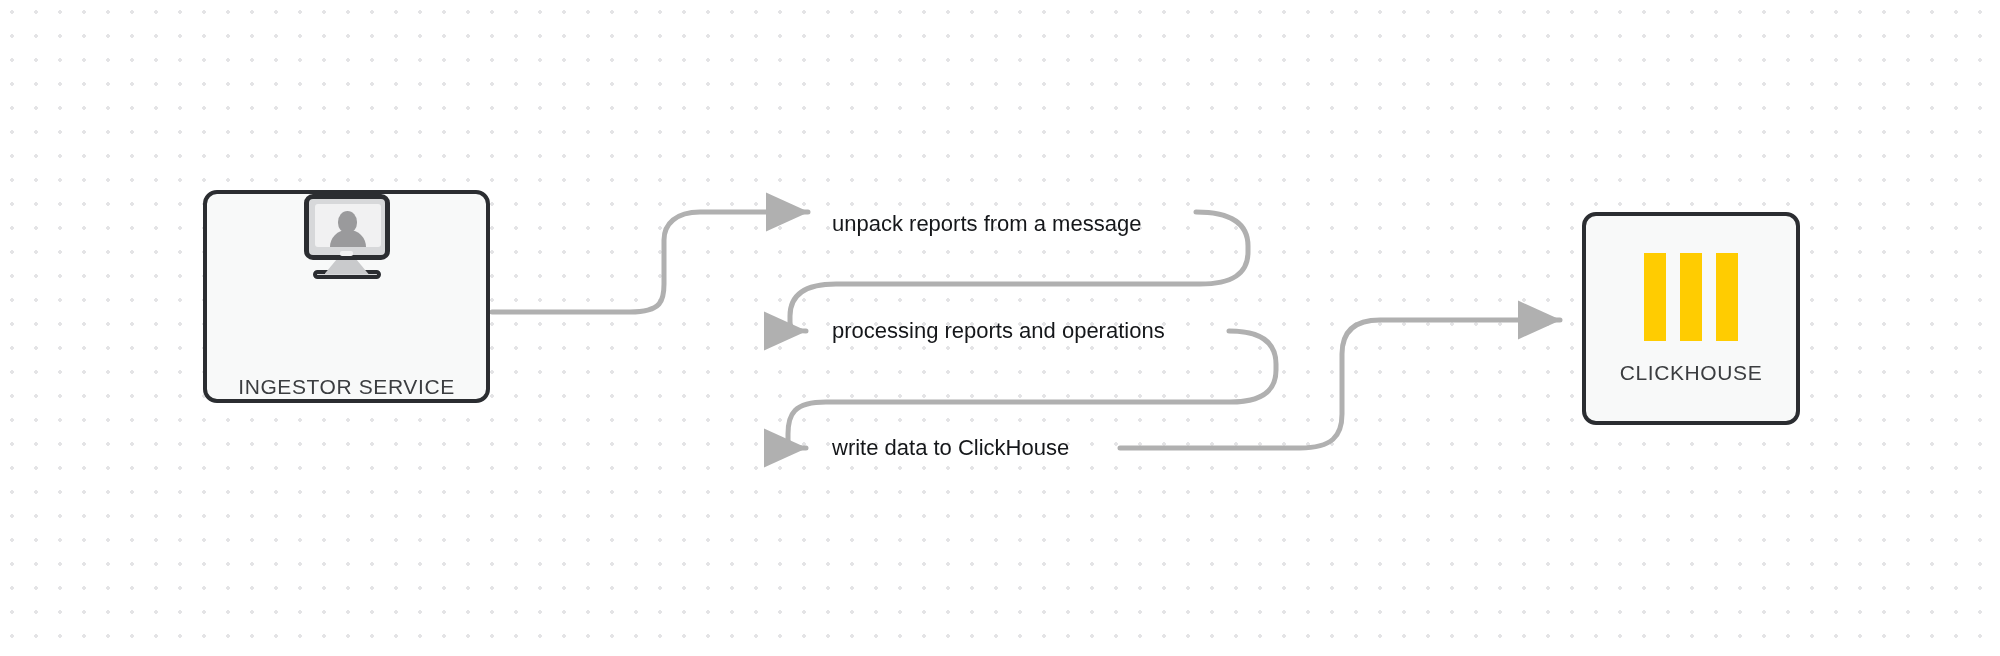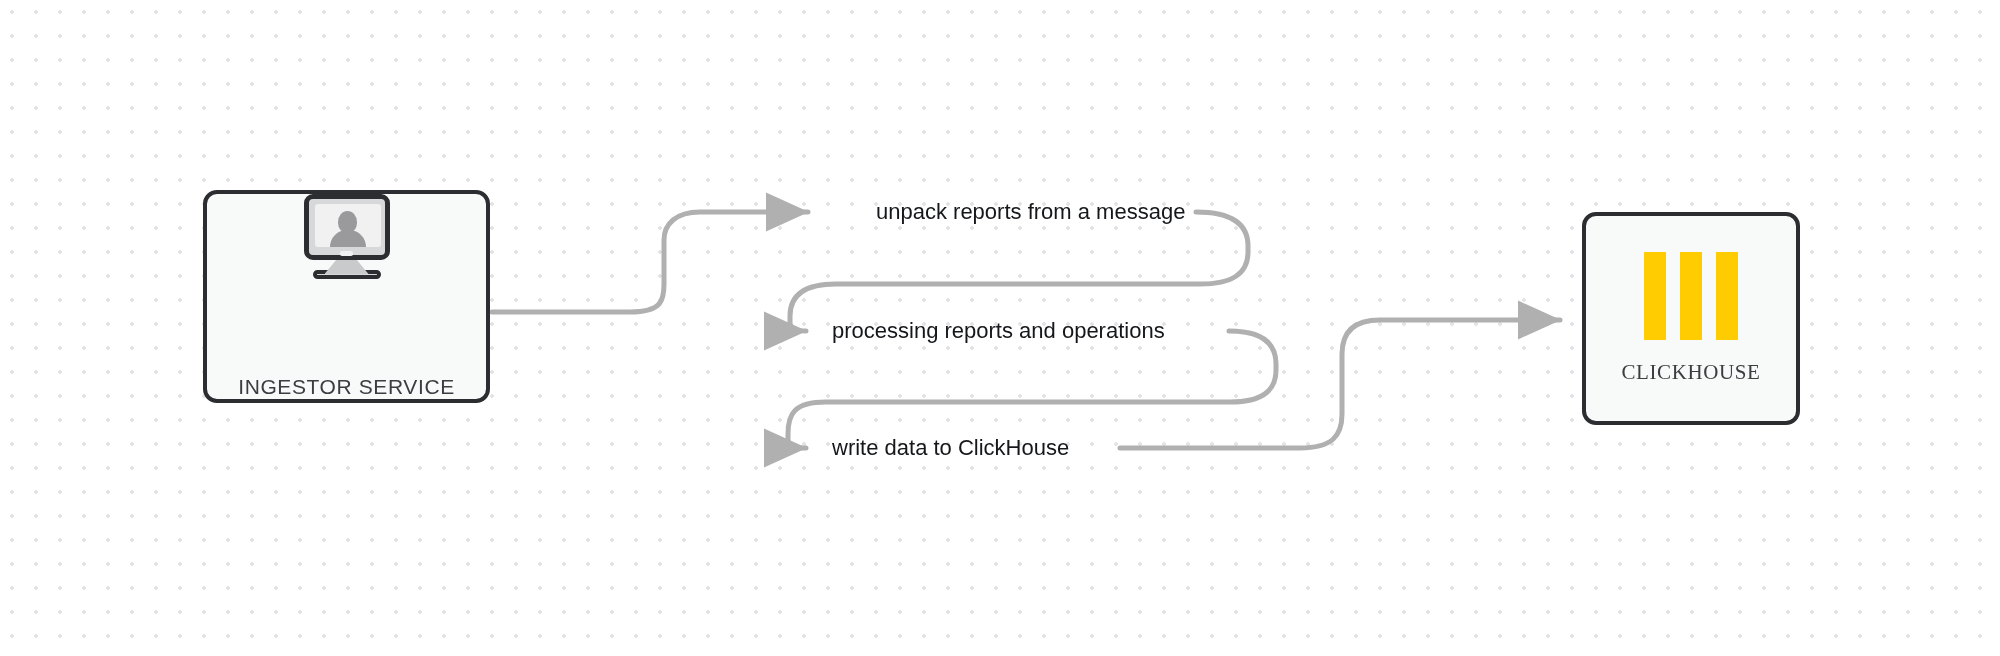--- a/index.html
+++ b/index.html
@@ -56,21 +56,21 @@
     justify-content: space-between;
   }
   #node-ingestor .node-label { margin-top: 18px; }
 
   #node-clickhouse {
     left: 1582px;
     top: 212px;
     width: 218px;
     height: 213px;
   }
-  #node-clickhouse .node-label { margin-top: 20px; font-family: Liberation Serif, serif; }
+  #node-clickhouse .node-label { margin-top: 20px; }
 
   
   .monitor-icon {
     position: relative;
     width: 98px;
     height: 84px;
   }
   .monitor-bezel {
     position: absolute;
     left: 6px;
@@ -233,19 +233,19 @@
 
   <div class="node" id="node-clickhouse">
     <div class="ch-logo">
       <div class="ch-bar"></div>
       <div class="ch-bar"></div>
       <div class="ch-bar"></div>
     </div>
     <div class="node-label">CLICKHOUSE</div>
   </div>
 
-  <div class="edge-label" style="left:832px; top:212px;margin-left:44px;">unpack reports from a message</div>
+  <div class="edge-label" style="left:832px; top:224px;">unpack reports from a message</div>
 
   <div class="edge-label" style="left:832px; top:448px;">write data to ClickHouse</div>
 
   <div class="edge-label" style="left:832px; top:331px;">processing reports and operations</div>
 
 </div>
 
 </body></html>

